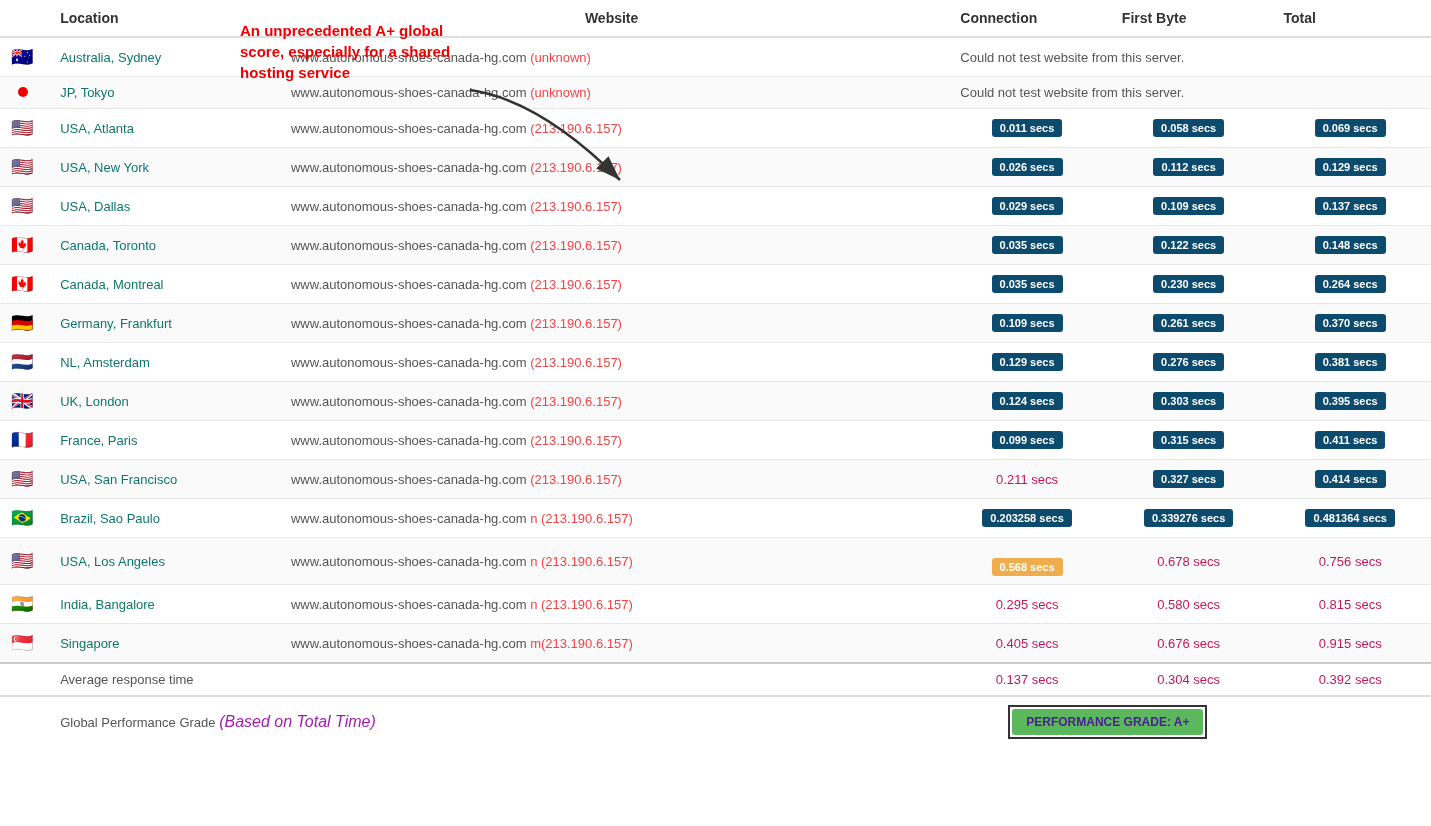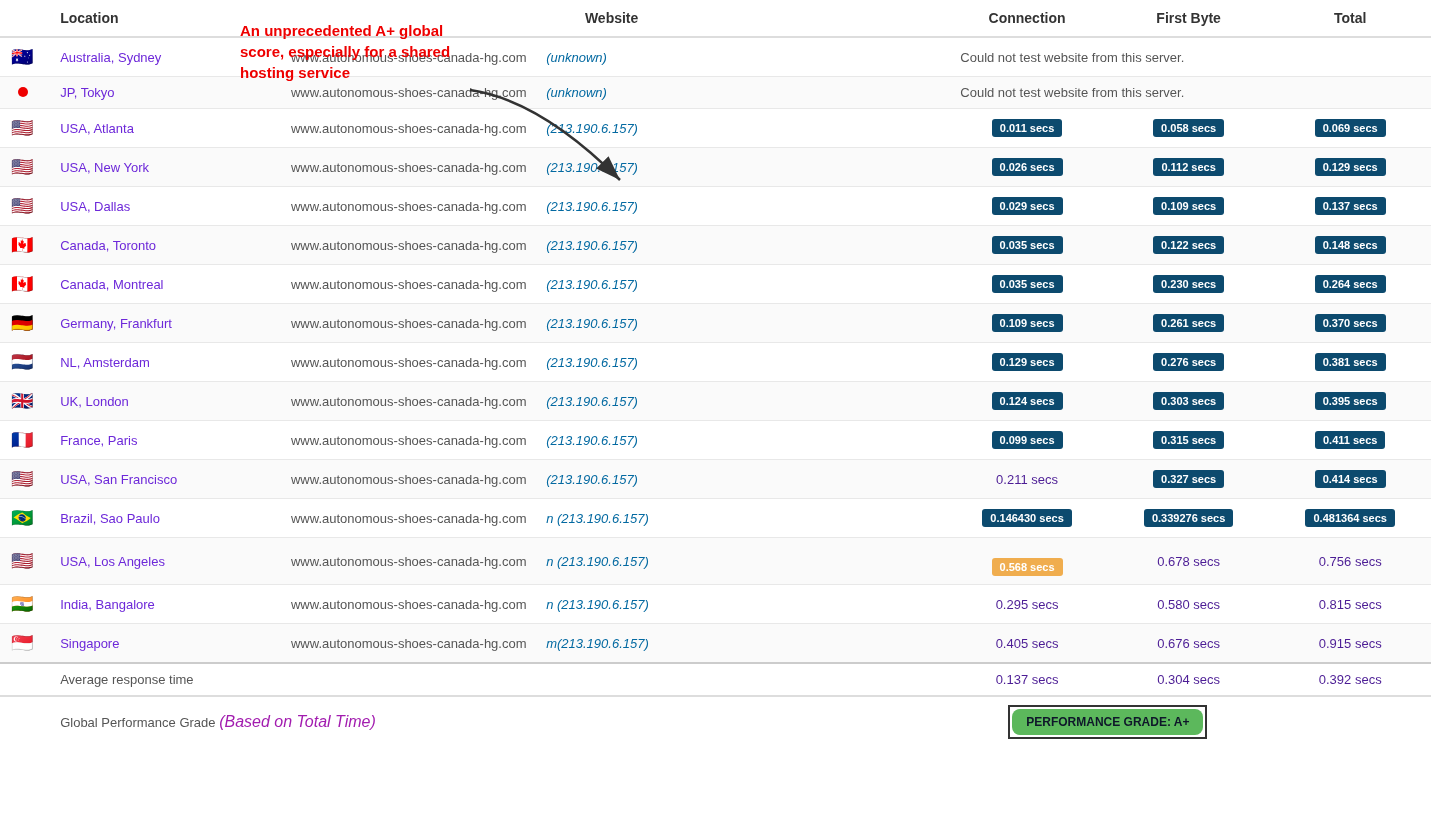--- a/index.html
+++ b/index.html
@@ -13,21 +13,21 @@
       width: 1431px;
     }
     table {
       width: 100%;
       border-collapse: collapse;
     }
     thead th {
       font-weight: bold;
       font-size: 14px;
       padding: 10px 14px;
-      text-align: center;
+      text-align: left;
       border-bottom: 2px solid #ddd;
       background: #fff;
     }
     thead th:nth-child(1) { width: 40px; text-align: center; }
     thead th:nth-child(2) { text-align: left; width: 200px; }
     thead th:nth-child(3) { text-align: center; width: 580px; }
     thead th:nth-child(4) { width: 140px; }
     thead th:nth-child(5) { width: 140px; }
     thead th:nth-child(6) { width: 140px; }
 
@@ -41,31 +41,29 @@
       padding: 8px 14px;
       vertical-align: middle;
     }
     td.flag-cell {
       text-align: center;
       padding: 8px 6px;
       width: 40px;
     }
     td.location-cell {
       font-size: 13px;
-      color: #6d28d9;
+      color: #0f766e;
       white-space: nowrap;
     }
     td.website-cell {
       font-size: 13px;
       color: #555;
     }
     td.website-cell .ip {
-      color: #0369a1;
-      font-style: italic;
-      margin-left: 16px;
+      color: #ef4444;
     }
     td.center-cell {
       text-align: center;
     }
 
     .badge {
       display: inline-block;
       padding: 3px 8px;
       border-radius: 3px;
       font-size: 11px;
@@ -73,27 +71,27 @@
       color: #fff;
       white-space: nowrap;
     }
     .badge-green { background-color: #0c4a6e; }
     .badge-orange { background-color: #f0ad4e; margin-top: 12px; }
     .badge-performance {
       background-color: #5cb85c;
       padding: 6px 14px;
       font-size: 12px;
       font-weight: bold;
-      color: #0f172a;
-      border-radius: 8px;
+      color: #4c1d95;
+      border-radius: 3px;
       display: inline-block;
     }
 
     .plain-text {
-      color: #4c1d95;
+      color: #be185d;
       font-size: 13px;
     }
 
     tfoot td {
       padding: 8px 14px;
       border-top: 2px solid #ddd;
       font-size: 13px;
       margin-top: 35px;
     }
     tfoot tr:first-child td {
@@ -247,21 +245,21 @@
             <td class="location-cell">USA, San Francisco</td>
             <td class="website-cell"><span>www.autonomous-shoes-canada-hg.com</span> <span class="ip">(213.190.6.157)</span></td>
             <td class="center-cell"><span class="plain-text">0.211 secs</span></td>
             <td class="center-cell"><span class="badge badge-green">0.327 secs</span></td>
             <td class="center-cell"><span class="badge badge-green">0.414 secs</span></td>
           </tr>
           <tr>
             <td class="flag-cell" style="font-size: 18px;">🇧🇷</td>
             <td class="location-cell">Brazil, Sao Paulo</td>
             <td class="website-cell"><span>www.autonomous-shoes-canada-hg.com</span> <span class="ip">n (213.190.6.157)</span></td>
-            <td class="center-cell"><span class="badge badge-green">0.146430 secs</span></td>
+            <td class="center-cell"><span class="badge badge-green">0.203258 secs</span></td>
             <td class="center-cell"><span class="badge badge-green">0.339276 secs</span></td>
             <td class="center-cell"><span class="badge badge-green">0.481364 secs</span></td>
           </tr>
           <tr>
             <td class="flag-cell" style="font-size: 18px;">🇺🇸</td>
             <td class="location-cell">USA, Los Angeles</td>
             <td class="website-cell"><span>www.autonomous-shoes-canada-hg.com</span> <span class="ip">n (213.190.6.157)</span></td>
             <td class="center-cell"><span class="badge badge-orange">0.568 secs</span></td>
             <td class="center-cell"><span class="plain-text">0.678 secs</span></td>
             <td class="center-cell"><span class="plain-text">0.756 secs</span></td>

